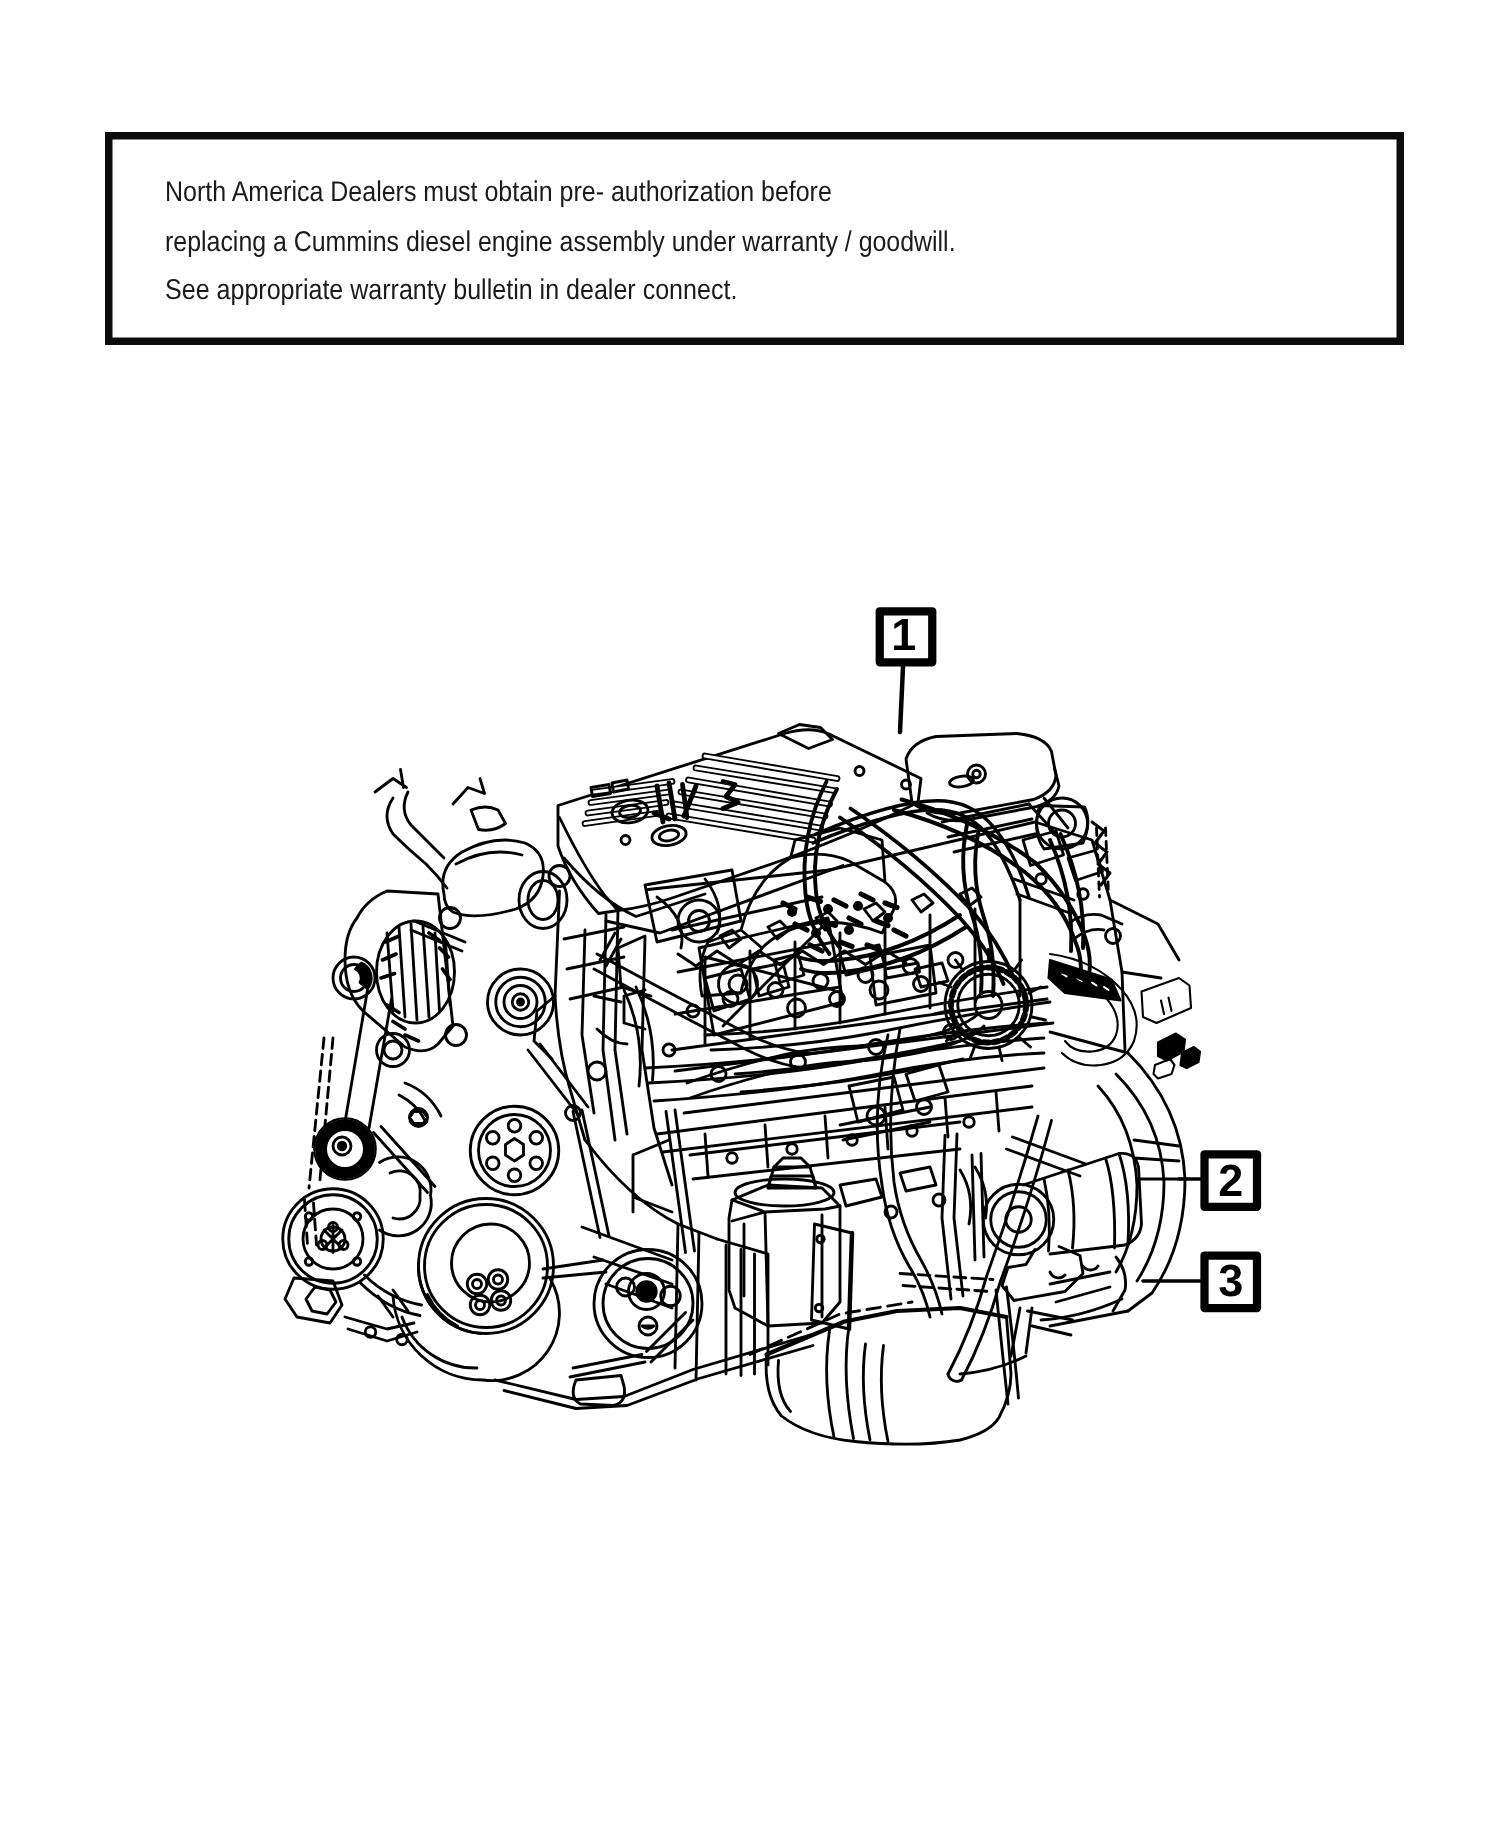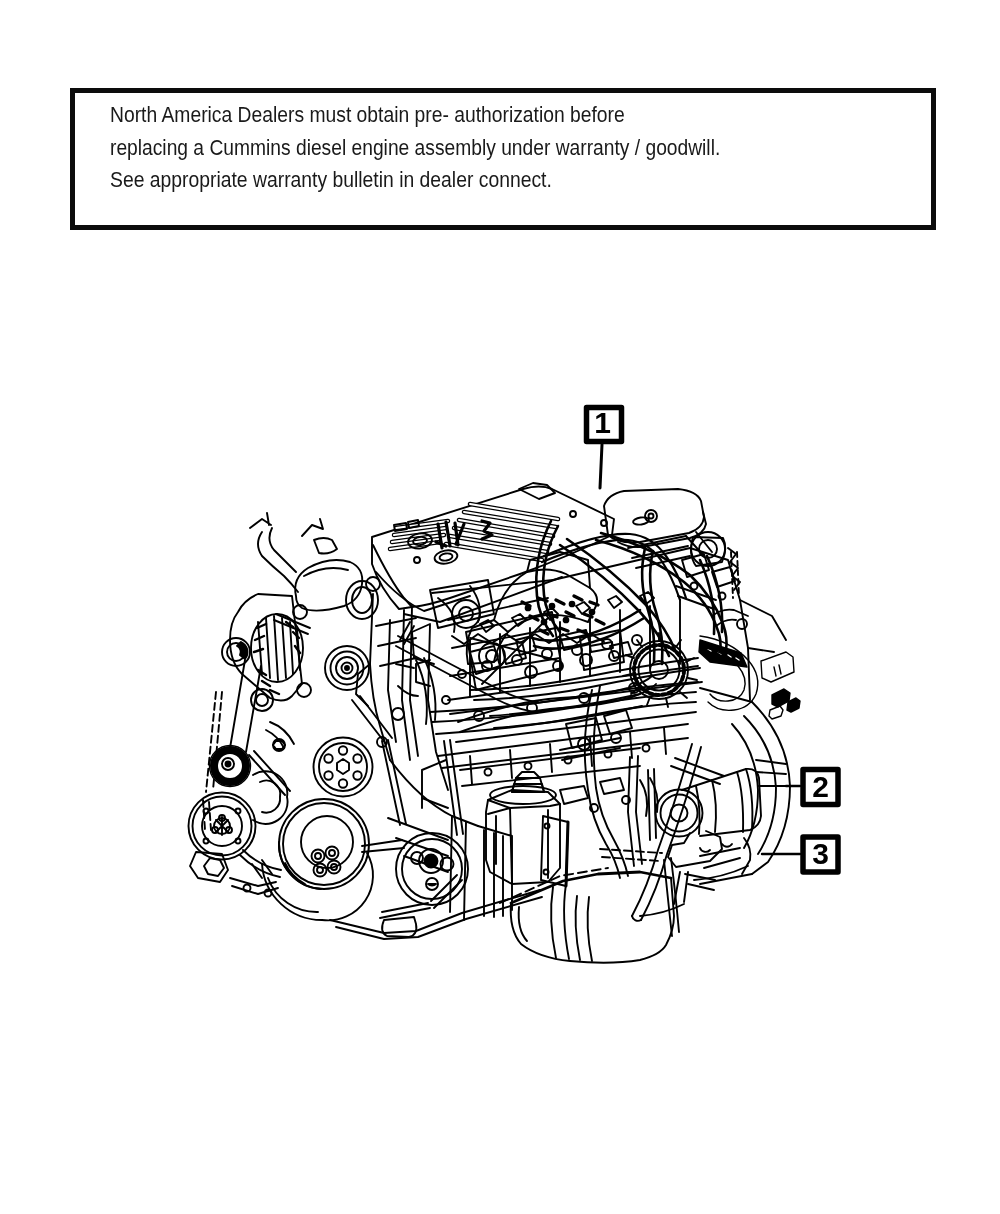--- a/index.html
+++ b/index.html
@@ -1,18 +1,18 @@
 <!DOCTYPE html>
 <html><head>
 <meta charset="utf-8">
 <style>
   html,body{margin:0;padding:0;background:#fff;}
   body{width:1000px;height:1214px;position:relative;overflow:hidden;font-family:"Liberation Sans",sans-serif;}
   #notice{position:absolute;left:70px;top:88px;width:856px;height:132px;border:5px solid #0c0c0c;}
-  #notice .txt{margin:6px 0 0 35px;font-size:22px;line-height:32.6px;color:#1a1a1a;}
+  #notice .txt{margin:20px 0 0 35px;font-size:19px;line-height:32.6px;color:#1a1a1a;}
   #notice .txt div{white-space:nowrap;transform-origin:0 50%;}
   #art{position:absolute;left:0;top:0;}
 </style>
 </head>
 <body>
 <div id="notice">
     <div class="txt">
 <div style="transform:scaleX(.877)">North America Dealers must obtain pre- authorization before</div>
 <div style="transform:scaleX(.874)">replacing a Cummins diesel engine assembly under warranty / goodwill.</div>
 <div style="transform:scaleX(.879)">See appropriate warranty bulletin in dealer connect.</div>

